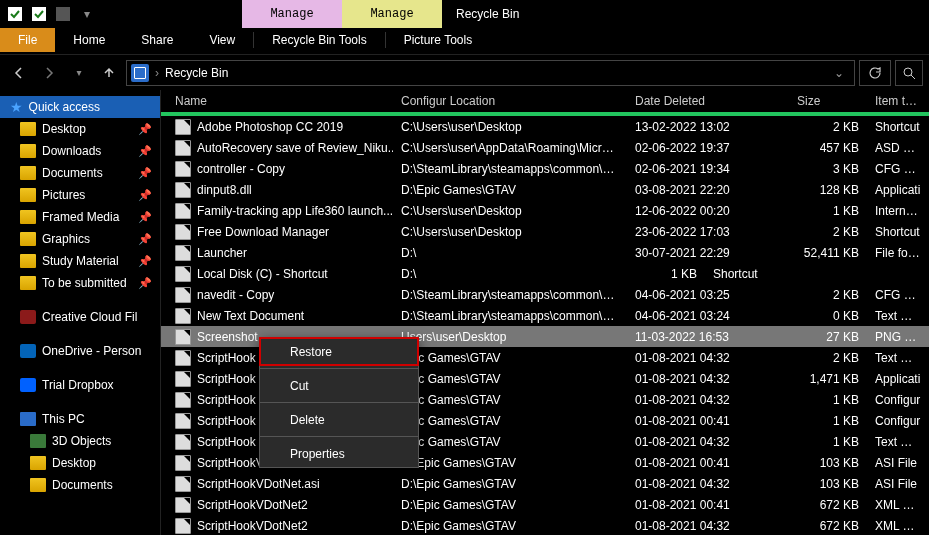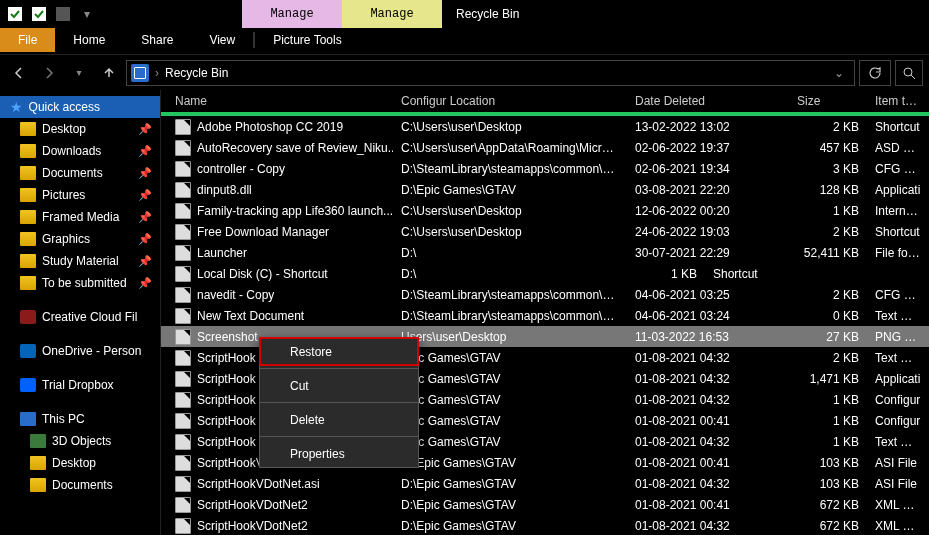--- a/index.html
+++ b/index.html
@@ -100,20 +100,21 @@
   <div class="mng-tab mng2">Manage</div>
   <div class="title-text">Recycle Bin</div>
 </div>
 
 <div class="ribbon">
   <div class="ribbon-tab ribbon-file">File</div>
   <div class="ribbon-tab">Home</div>
   <div class="ribbon-tab">Share</div>
   <div class="ribbon-tab">View</div>
   <div class="ribbon-sep"></div>
+  <div class="ribbon-tab">Recycle Bin Tools</div>
   <div class="ribbon-sep"></div>
   <div class="ribbon-tab">Picture Tools</div>
 </div>
 
 <div class="navbar">
   <div class="nav-btn">
       <svg width="16" height="16">
         <path d="M10 3l-5 5 5 5" stroke="#ccc" stroke-width="1.5" fill="none"></path>
       </svg>
     </div>
@@ -294,21 +295,21 @@
           <div class="col c-date">12-06-2022 00:20</div>
           <div class="col c-size">1 KB</div>
           <div class="col c-type">Internet S</div>
         </div>
         <div class="row">
           <div class="col c-name">
             <span class="file-ico"></span>
             <span>Free Download Manager</span>
           </div>
           <div class="col c-loc">C:\Users\user\Desktop</div>
-          <div class="col c-date">24-06-2022 19:03</div>
+          <div class="col c-date">23-06-2022 17:03</div>
           <div class="col c-size">2 KB</div>
           <div class="col c-type">Shortcut</div>
         </div>
         <div class="row">
           <div class="col c-name">
             <span class="file-ico"></span>
             <span>Launcher</span>
           </div>
           <div class="col c-loc">D:\</div>
           <div class="col c-date">30-07-2021 22:29</div>

